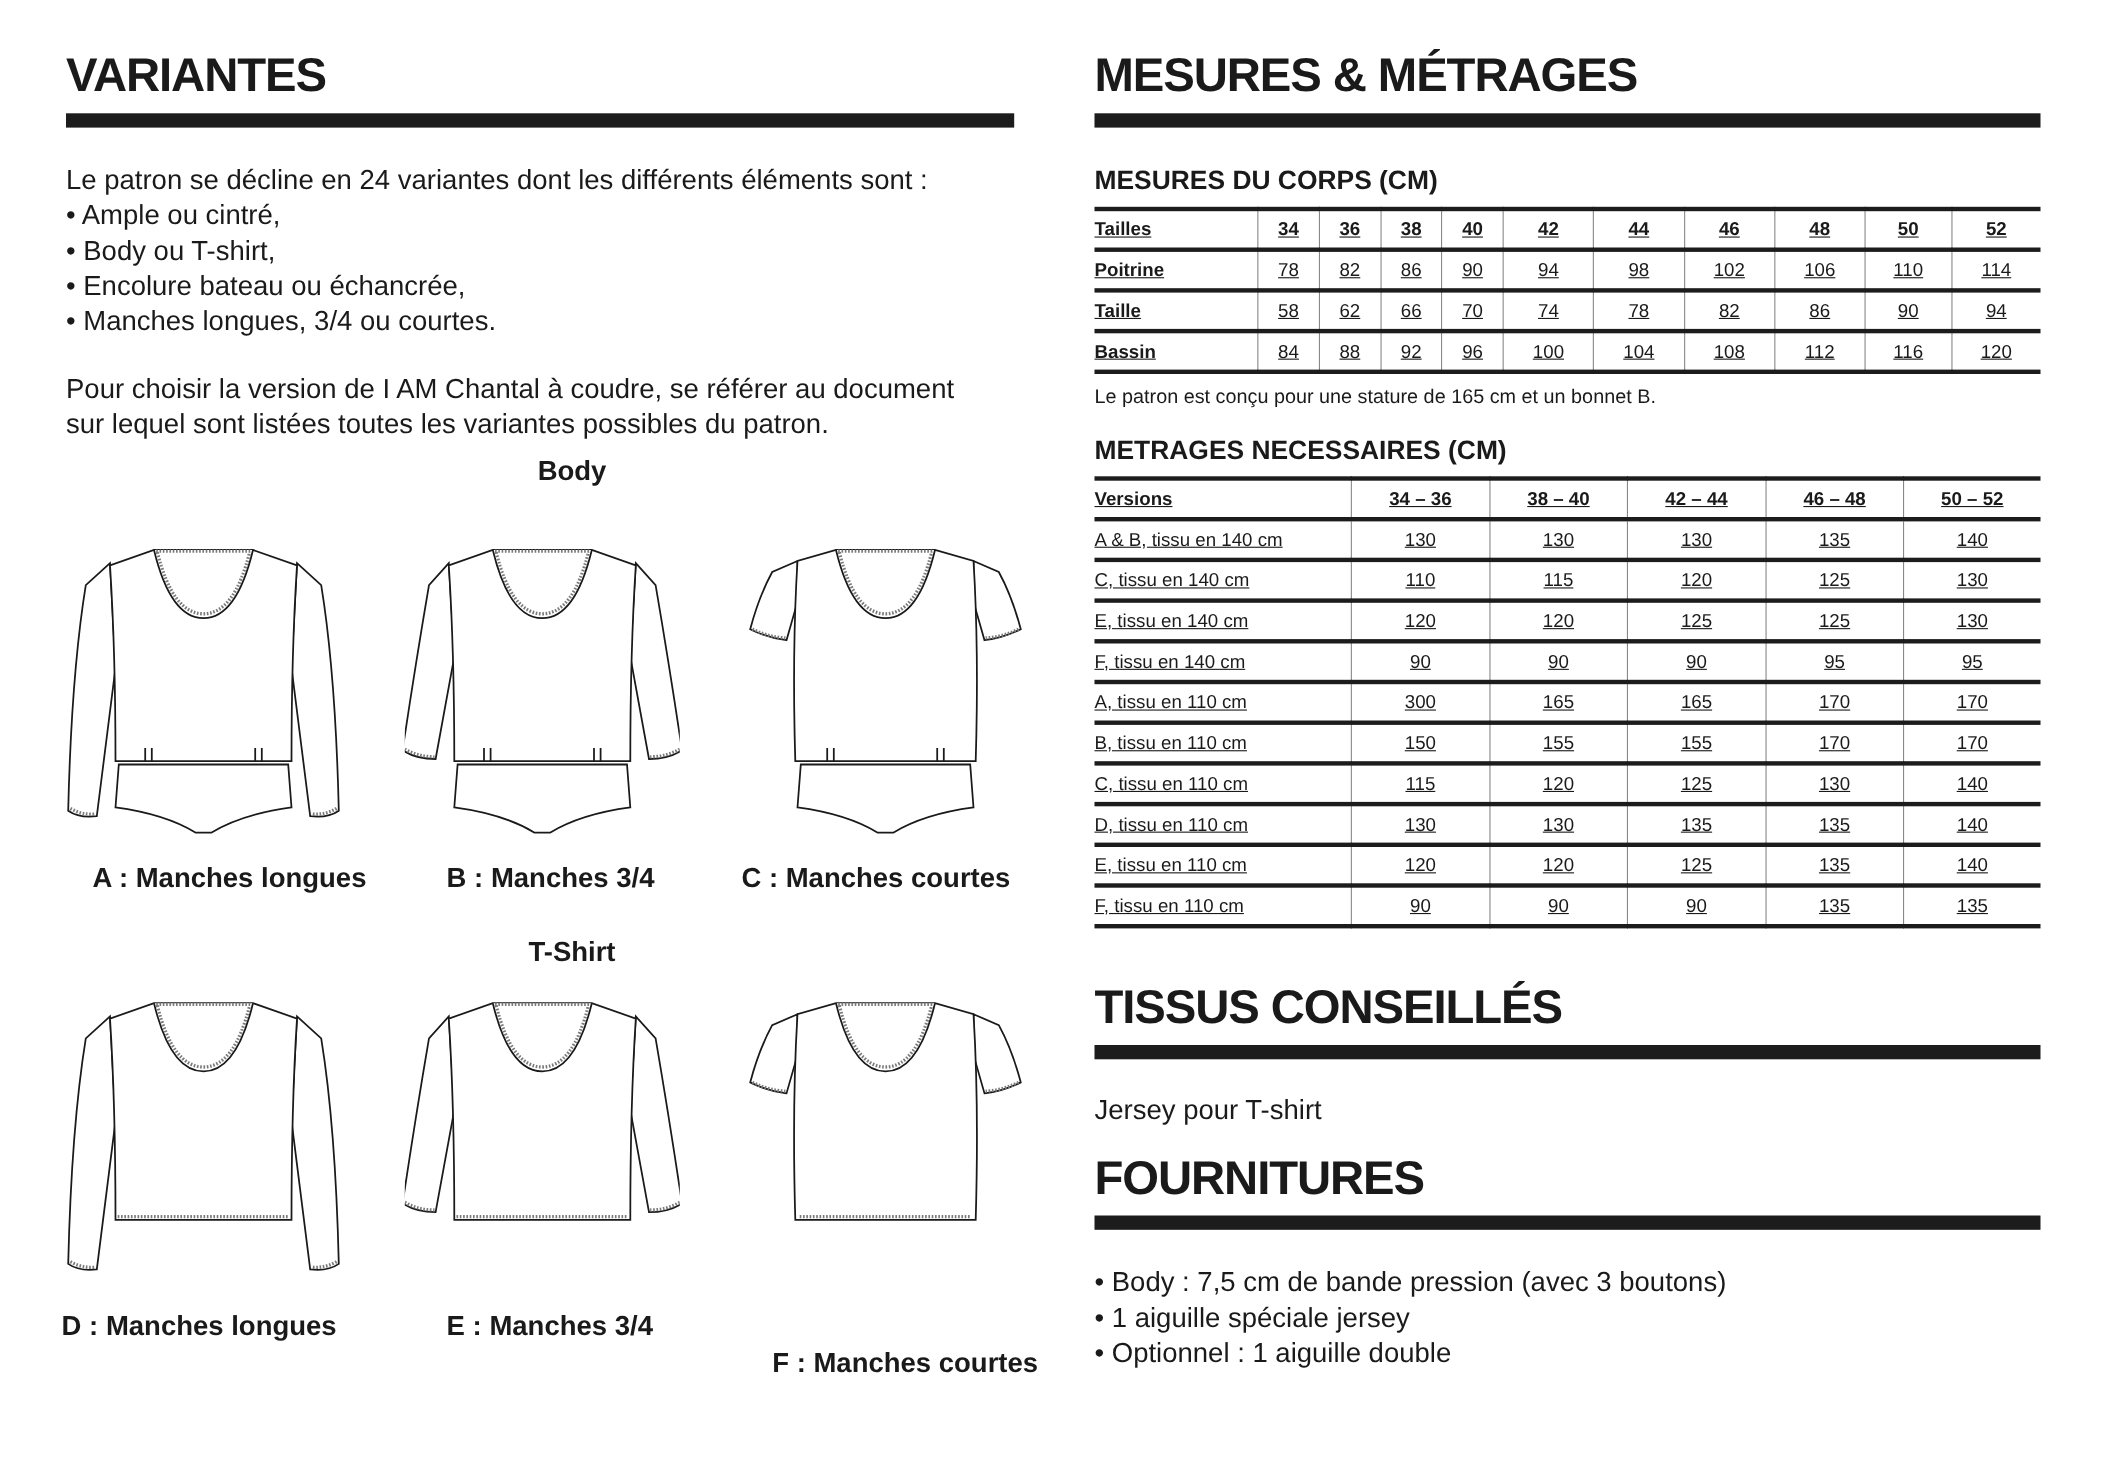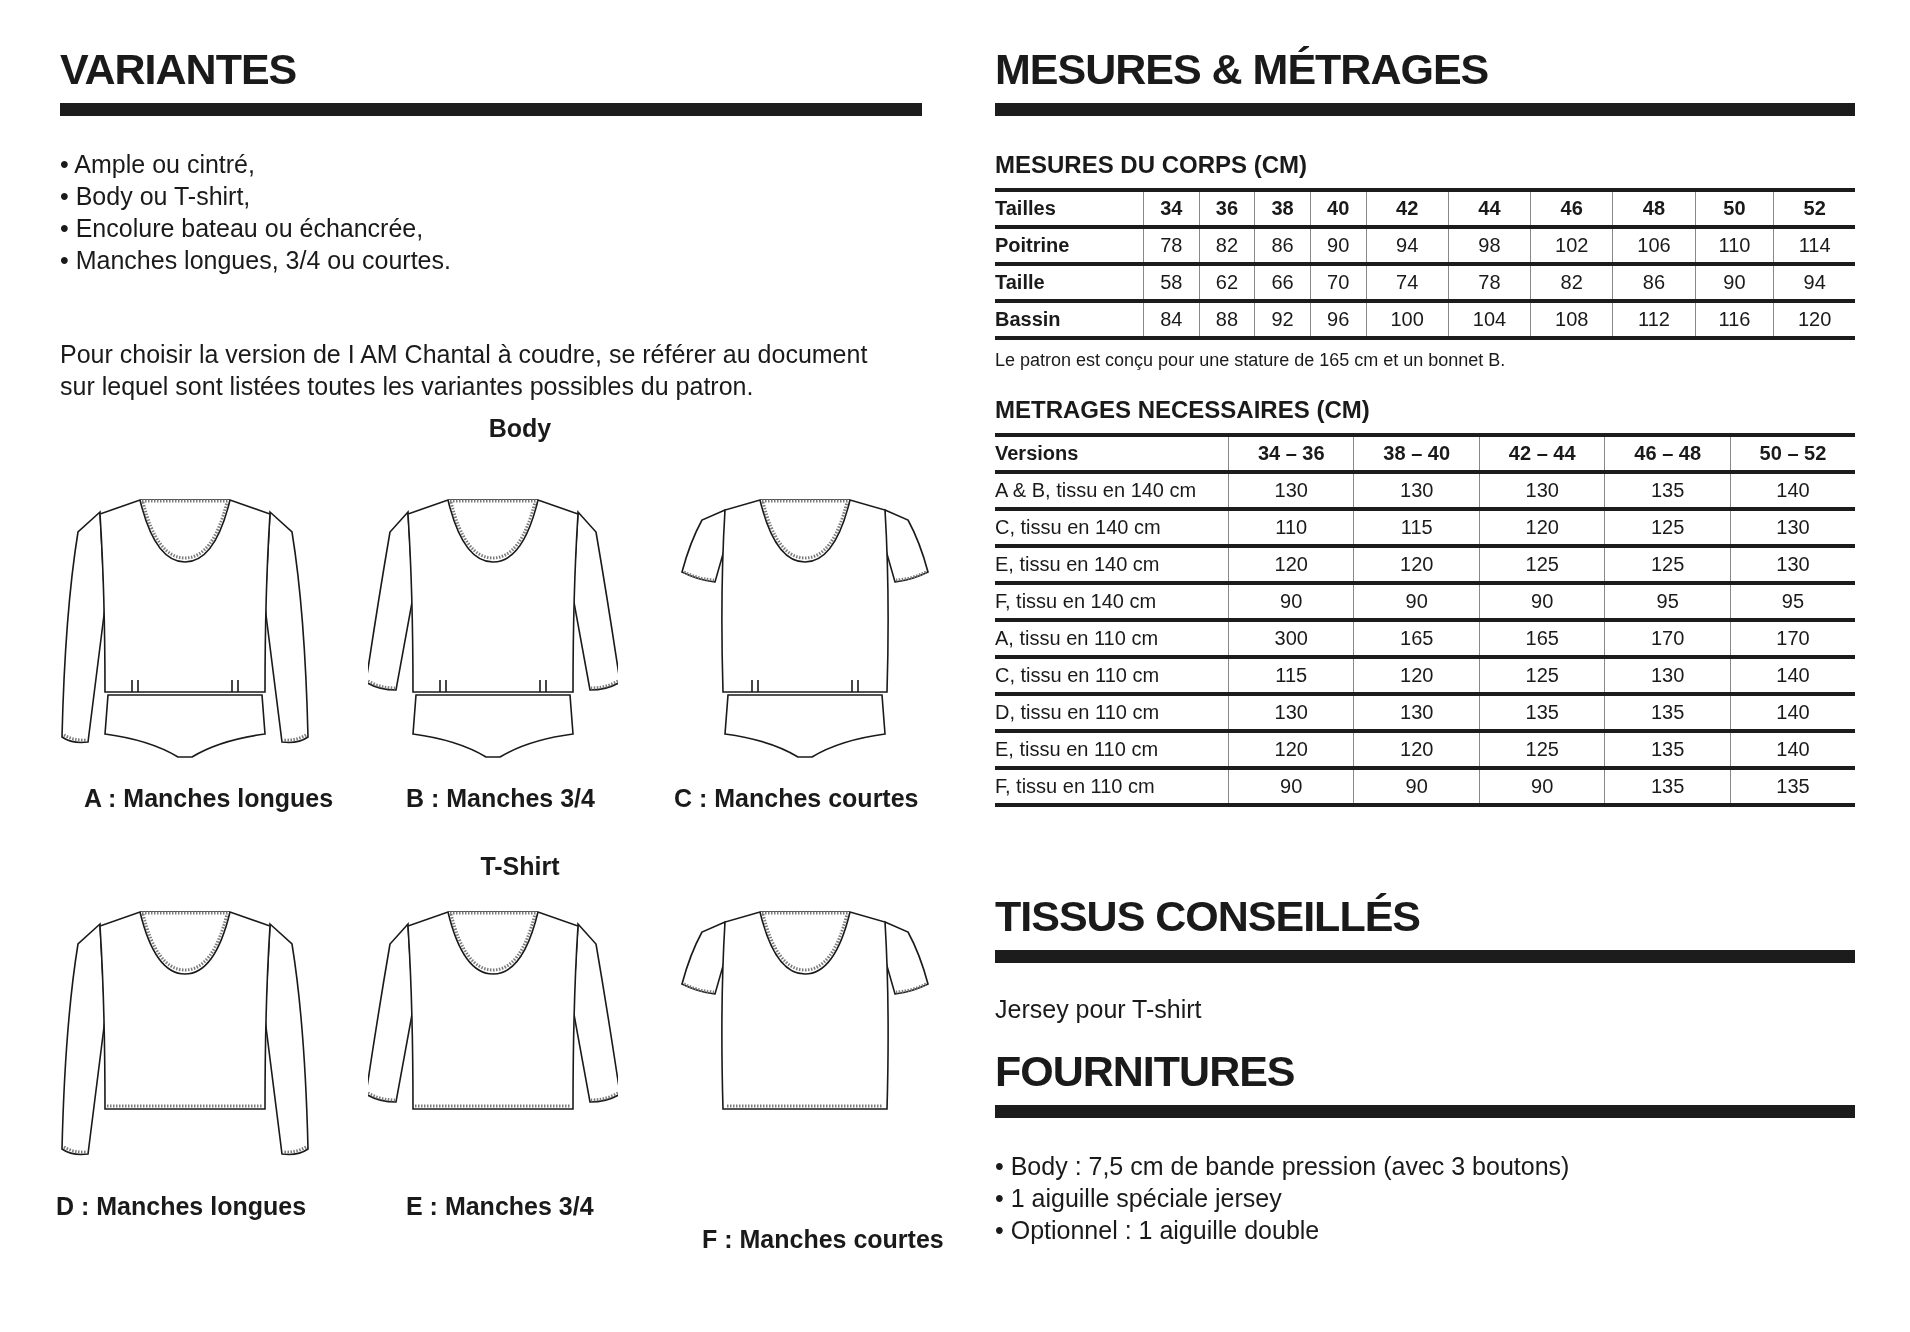--- a/index.html
+++ b/index.html
@@ -20,21 +20,21 @@
     .para { position: absolute; left: 0; font-size: 25px; line-height: 32px; margin: 0; }
     .para div { white-space: nowrap; }
 
     .grp-title { position: absolute; font-weight: bold; font-size: 25px; text-align: center; }
     .garment { position: absolute; }
     .garment svg { display: block; }
     .g-label { position: absolute; font-weight: bold; font-size: 25px; white-space: nowrap; }
 
     .sub-title { position: absolute; left: 0; font-weight: bold; font-size: 24px; margin: 0; }
 
-    table.grid { position: absolute; left: 0; width: 860px; border-collapse: collapse; font-size: 20px; }
+    table.grid { position: absolute; left: 0; width: 860px; border-collapse: collapse; font-size: 17px; text-decoration: underline; }
     table.grid td, table.grid th {
       height: 33px; padding: 0; border-left: 1px solid #888; text-align: center; font-weight: normal;
     }
     table.grid td:first-child, table.grid th:first-child { border-left: none; text-align: left; }
     table.grid tr { border-bottom: 4px solid #1c1c1c; }
     table.grid thead tr { border-top: 4px solid #1c1c1c; }
     table.grid th { font-weight: bold; }
     table.grid .rowhead { font-weight: bold; }
 
     .note { position: absolute; left: 0; font-size: 18px; white-space: nowrap; }
@@ -45,20 +45,21 @@
     .stitch { fill: none; stroke: #7a7a7a; stroke-width: 3; stroke-dasharray: 1.5 1.5; }
   </style>
 </head>
 <body>
 
 <section class="col col-left">
   <h1 class="big-title" style="left:0; top:48px;">VARIANTES</h1>
   <div class="rule" style="top:103px; width:862px;"></div>
 
   <div class="para" style="top:148px;">
+    <div>Le patron se décline en 24 variantes dont les différents éléments sont :</div>
     <div>• Ample ou cintré,</div>
     <div>• Body ou T-shirt,</div>
     <div>• Encolure bateau ou échancrée,</div>
     <div>• Manches longues, 3/4 ou courtes.</div>
   </div>
 
   <div class="para" style="top:338px;">
     <div>Pour choisir la version de I AM Chantal à coudre, se référer au document</div>
     <div>sur lequel sont listées toutes les variantes possibles du patron.</div>
   </div>
@@ -280,20 +281,28 @@
         </tr>
         <tr>
           <td class="">A, tissu en 110 cm</td>
           <td>300</td>
           <td>165</td>
           <td>165</td>
           <td>170</td>
           <td>170</td>
         </tr>
         <tr>
+          <td class="">B, tissu en 110 cm</td>
+          <td>150</td>
+          <td>155</td>
+          <td>155</td>
+          <td>170</td>
+          <td>170</td>
+        </tr>
+        <tr>
           <td class="">C, tissu en 110 cm</td>
           <td>115</td>
           <td>120</td>
           <td>125</td>
           <td>130</td>
           <td>140</td>
         </tr>
         <tr>
           <td class="">D, tissu en 110 cm</td>
           <td>130</td>

